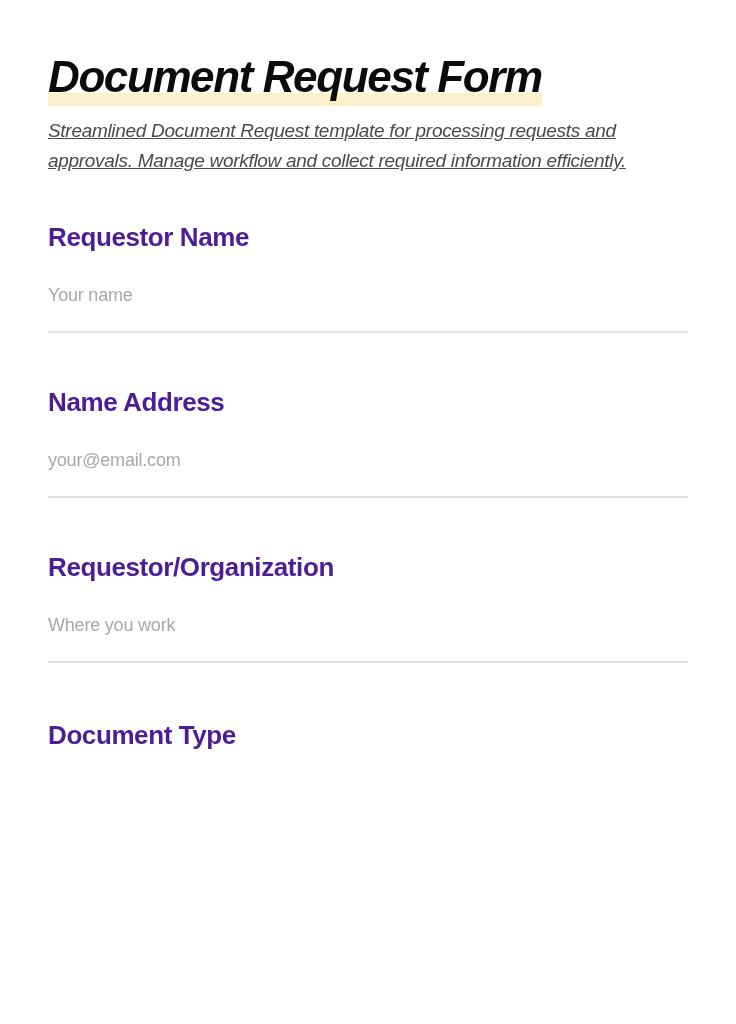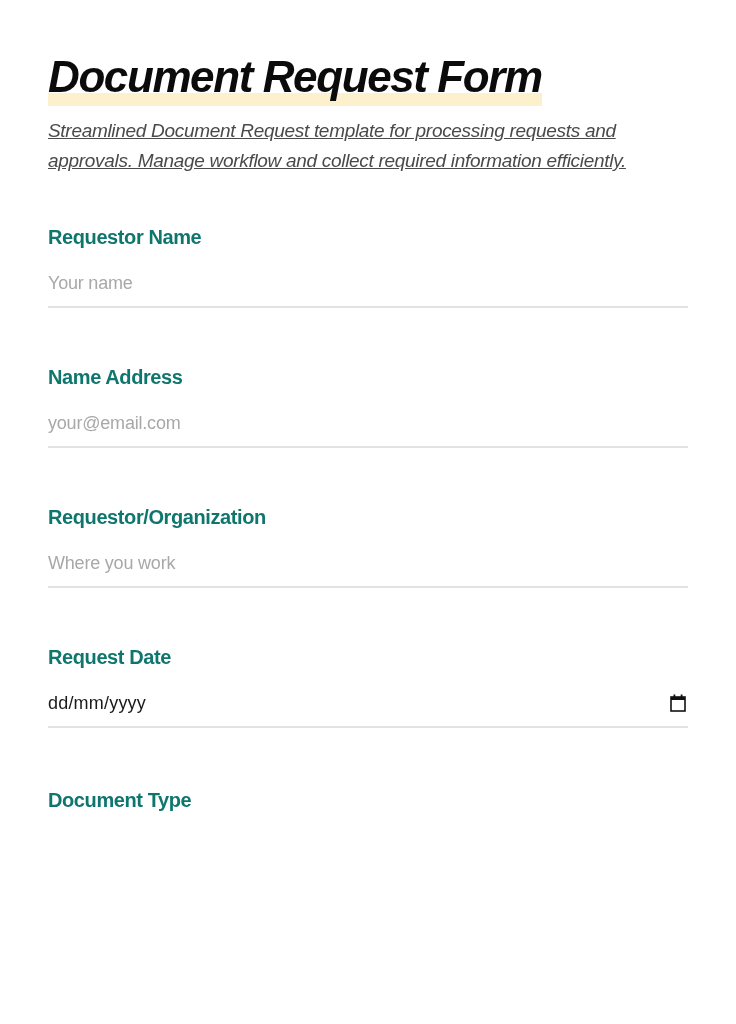--- a/index.html
+++ b/index.html
@@ -54,33 +54,33 @@
       text-decoration: underline;
     }
     .field {
       margin-top: 47px;
     }
     .field + .field {
       margin-top: 55px;
     }
     .field-label {
       display: block;
-      font-size: 20px;
+      font-size: 26px;
       font-weight: 700;
       line-height: 28px;
-      color: #0f766e;
+      color: #4c1d95;
       letter-spacing: -0.4px;
     }
     .field-input {
       display: flex;
       align-items: center;
       justify-content: space-between;
-      margin-top: 20px;
+      margin-top: 32px;
       height: 24px;
-      padding-bottom: 11px;
+      padding-bottom: 24px;
       border-bottom: 2px solid #e2e2e2;
       width: 640px;
     }
     .placeholder {
       font-size: 18px;
       color: #a8a8a8;
       letter-spacing: -0.2px;
     }
     .date-value {
       font-size: 18px;
@@ -124,32 +124,18 @@
   </div>
 
 
   <div class="field">
     <label class="field-label">Requestor/Organization</label>
     <div class="field-input">
       <span class="placeholder">Where you work</span>
     </div>
   </div>
 
-  <div class="field">
-    <label class="field-label">Request Date</label>
-    <div class="field-input">
-      <span class="date-value">dd/mm/yyyy</span>
-      <span class="calendar-icon">
-        <svg width="16" height="18" viewBox="0 0 16 18" xmlns="http://www.w3.org/2000/svg">
-          <rect x="1" y="3" width="14" height="14" fill="none" stroke="#111" stroke-width="1.6"></rect>
-          <rect x="1" y="3" width="14" height="3" fill="#111"></rect>
-          <rect x="3.5" y="0.5" width="1.8" height="3.5" fill="#111"></rect>
-          <rect x="10.7" y="0.5" width="1.8" height="3.5" fill="#111"></rect>
-        </svg>
-      </span>
-    </div>
-  </div>
 
   <div class="field partial">
     <label class="field-label">Document Type</label>
   </div>
 
 </div>
 
 </body></html>

